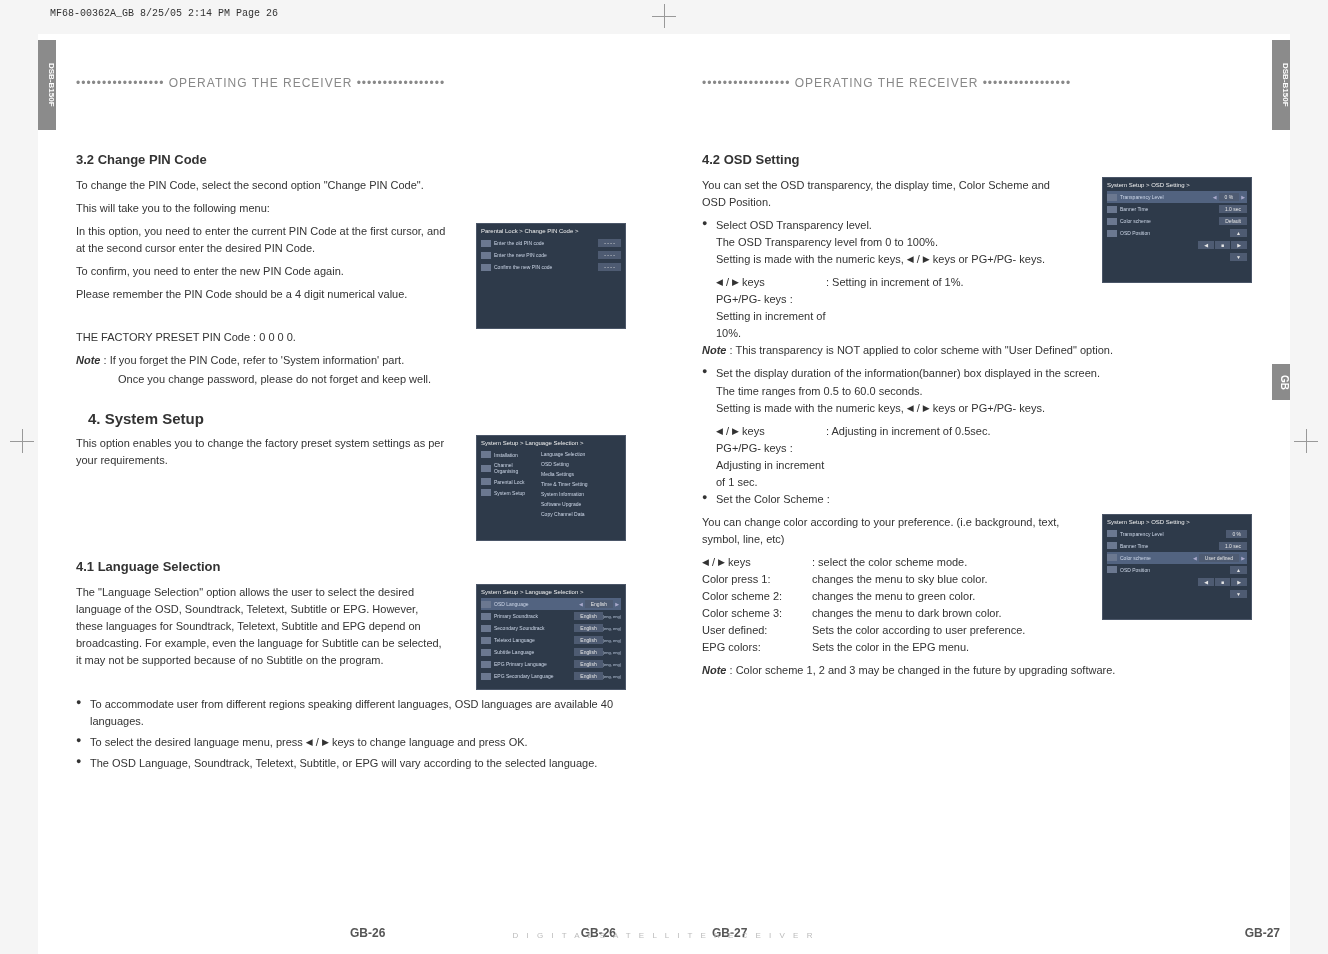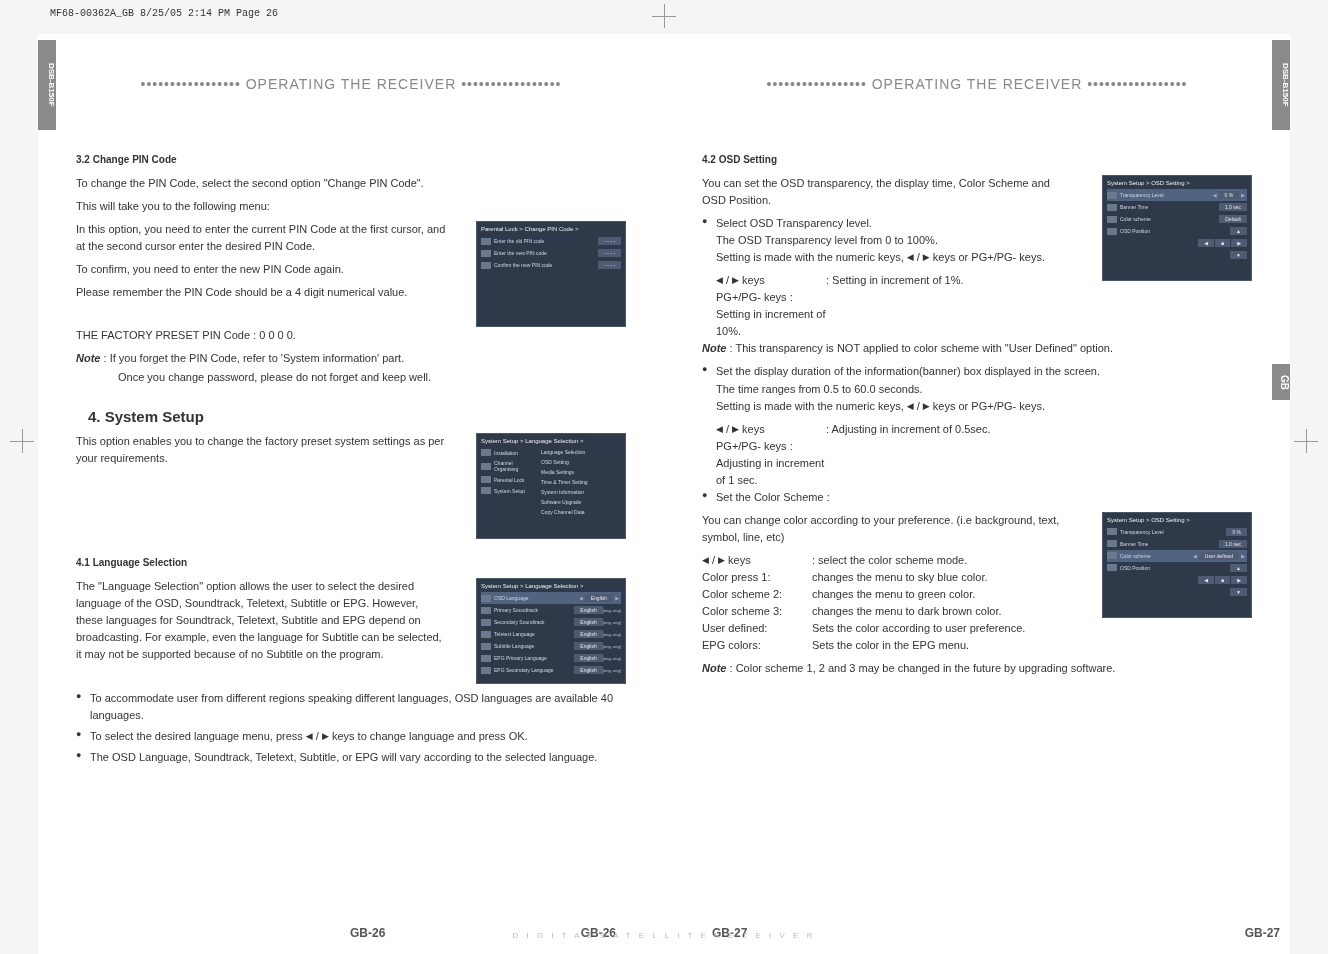--- a/index.html
+++ b/index.html
@@ -95,28 +95,28 @@
 }
 .spine-tab.left { left: 0; }
 .spine-tab.right { right: 0; }
 .spine-tab.gb {
   top: 330px;
   height: 36px;
   font-size: 10px;
   padding: 6px 0;
 }
 .page-header {
-  text-align: center;
-  font-size: 14px;
+  text-align: left;
+  font-size: 12px;
   letter-spacing: 1px;
   color: #888;
   padding: 42px 0 54px 0;
 }
 .section-title {
-  font-size: 10px;
+  font-size: 13px;
   font-weight: bold;
   margin: 8px 0 10px 0;
   color: #333;
 }
 .big-title {
   font-size: 15px;
   font-weight: bold;
   margin: 22px 0 8px 12px;
 }
 p { font-size: 11px; line-height: 1.55; margin-bottom: 6px; }

